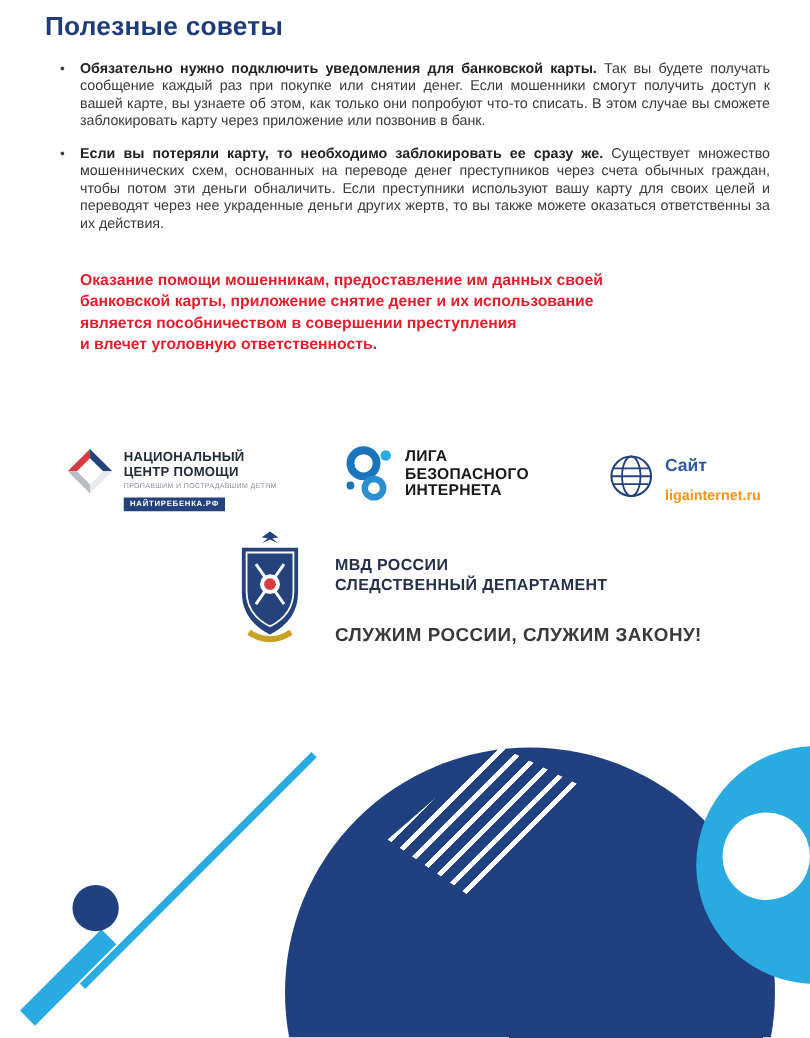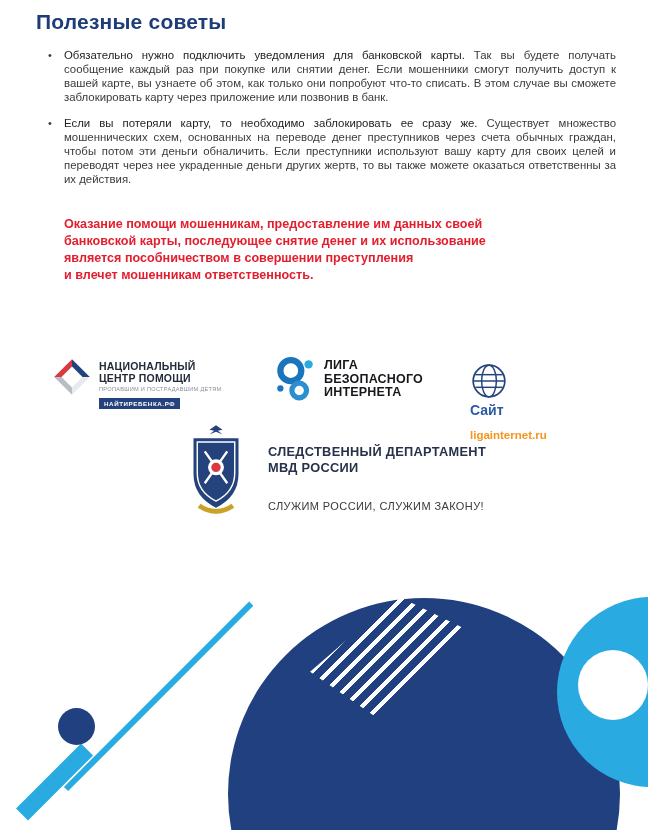--- a/index.html
+++ b/index.html
@@ -24,21 +24,21 @@
   .tips { position: absolute; left: 36px; top: 48px; width: 580px; }
   .tip { display: flex; margin-bottom: 12px; }
   .tip-marker {
     width: 28px; flex: 0 0 28px; text-align: center;
     font-size: 11px; color: #3a3a3a; line-height: 14px;
   }
   .tip-text {
     flex: 1; font-size: 11.4px; line-height: 14px; color: #3a3a3a;
     text-align: justify;
   }
-  .tip-text .b { font-weight: normal; color: #222222; }
+  .tip-text .b { font-weight: bold; color: #222222; }
 
   
   .warning {
     position: absolute; left: 64px; top: 216px; width: 520px;
     text-align: left; color: #e31e2d; font-weight: bold;
     font-size: 12.6px; line-height: 17px;
   }
 
   
   .logo-ncp { position: absolute; left: 51px; top: 356px; display: flex; }
@@ -49,32 +49,32 @@
   .ncp-strip {
     display: inline-block; margin-top: 3px; background: #24427c; color: #ffffff;
     font-size: 6.2px; font-weight: bold; letter-spacing: 0.6px; padding: 2px 5px;
   }
 
   .logo-liga { position: absolute; left: 272px; top: 356px; display: flex; }
   .liga-icon { width: 46px; height: 46px; margin-right: 6px; }
   .liga-text { padding-top: 3px; }
   .liga-line { font-size: 12.5px; font-weight: bold; color: #16181c; line-height: 13.5px; letter-spacing: 0.2px; }
 
-  .logo-site { position: absolute; left: 470px; top: 362px; display: flex; flex-direction: column; }
+  .logo-site { position: absolute; left: 486px; top: 362px; display: flex; }
   .site-icon { width: 38px; height: 38px; margin-right: 8px; }
   .site-text { padding-top: 2px; }
   .site-label { font-size: 14px; font-weight: bold; color: #2b5aa0; }
   .site-url { font-size: 11.5px; font-weight: bold; color: #f7941d; margin-top: 11px; cursor: pointer; }
 
   
   .mvd { position: absolute; left: 186px; top: 422px; display: flex; }
   .mvd-emblem { width: 60px; height: 100px; margin-right: 22px; }
   .mvd-text { padding-top: 22px; }
   .mvd-title { font-size: 12.8px; font-weight: bold; color: #26314a; line-height: 16px; letter-spacing: 0.3px; }
-  .mvd-motto { font-size: 11px; color: #3a3a3a; letter-spacing: 0.4px; margin-top: 24px; }
+  .mvd-motto { font-size: 15px; color: #3a3a3a; letter-spacing: 0.4px; margin-top: 24px; font-weight: bold; }
 
   
   .deco { position: absolute; inset: 0; pointer-events: none; }
   .circle-dark {
     position: absolute; left: 228px; top: 598px; width: 392px; height: 392px;
     border-radius: 50%; background: #20407f; z-index: 1;
   }
   .stripes {
     position: absolute; left: 300px; top: 596px; width: 168px; height: 122px;
     background: repeating-linear-gradient(135deg, #ffffff 0px, #ffffff 4px, transparent 4px, transparent 12px);
@@ -117,23 +117,23 @@
       <p class="tip-text"><span class="b">Обязательно нужно подключить уведомления для банковской карты.</span> <span>Так вы будете получать сообщение каждый раз при покупке или снятии денег. Если мошенники смогут получить доступ к вашей карте, вы узнаете об этом, как только они попробуют что-то списать. В этом случае вы сможете заблокировать карту через приложение или позвонив в банк.</span></p>
     </div>
     <div class="tip">
       <span class="tip-marker">•</span>
       <p class="tip-text"><span class="b">Если вы потеряли карту, то необходимо заблокировать ее сразу же.</span> <span>Существует множество мошеннических схем, основанных на переводе денег преступников через счета обычных граждан, чтобы потом эти деньги обналичить. Если преступники используют вашу карту для своих целей и переводят через нее украденные деньги других жертв, то вы также можете оказаться ответственны за их действия.</span></p>
     </div>
   </div>
 
   <div class="warning">
     <div>Оказание помощи мошенникам, предоставление им данных своей</div>
-    <div>банковской карты, последующее снятие денег и их использование</div>
+    <div>банковской карты, приложение снятие денег и их использование</div>
     <div>является пособничеством в совершении преступления</div>
-    <div>и влечет мошенникам ответственность.</div>
+    <div>и влечет уголовную ответственность.</div>
   </div>
 
   <div class="logo-ncp">
     <svg class="ncp-icon" viewBox="0 0 40 40">
       <polygon points="20,3 3,20 20,20" fill="#d93a41"></polygon>
       <polygon points="20,3 37,20 20,20" fill="#24427c"></polygon>
       <polygon points="3,20 20,37 20,20" fill="#b9bdc4"></polygon>
       <polygon points="37,20 20,37 20,20" fill="#e8eaee"></polygon>
       <polygon points="20,10 30,20 20,30 10,20" fill="#ffffff"></polygon>
     </svg>
@@ -178,22 +178,22 @@
       <path d="M32,2 l7,5 -5,1 5,4 -7,-3 -7,3 5,-4 -5,-1 z" fill="#24427c"></path>
       <path d="M8,16 H56 V54 Q56 78 32 90 Q8 78 8 54 Z" fill="#24427c"></path>
       <path d="M12,20 H52 V53 Q52 73 32 83 Q12 73 12 53 Z" fill="none" stroke="#ffffff" stroke-width="1.5"></path>
       <line x1="20" y1="30" x2="44" y2="64" stroke="#ffffff" stroke-width="2.5"></line>
       <line x1="44" y1="30" x2="20" y2="64" stroke="#ffffff" stroke-width="2.5"></line>
       <circle cx="32" cy="47" r="8.5" fill="#ffffff"></circle>
       <circle cx="32" cy="47" r="5" fill="#d93a41"></circle>
       <path d="M14,88 Q32,100 50,88" fill="none" stroke="#c9a227" stroke-width="5"></path>
     </svg>
     <div class="mvd-text">
+      <div class="mvd-title">МВД РОССИИ</div>
       <div class="mvd-title">СЛЕДСТВЕННЫЙ ДЕПАРТАМЕНТ</div>
-      <div class="mvd-title">МВД РОССИИ</div>
       <div class="mvd-motto">СЛУЖИМ РОССИИ, СЛУЖИМ ЗАКОНУ!</div>
     </div>
   </div>
 
   <div class="deco">
     <div class="line-thin"></div>
     <div class="bar-thick"></div>
     <div class="dot-dark"></div>
     <div class="circle-dark"></div>
     <div class="stripes"></div>

